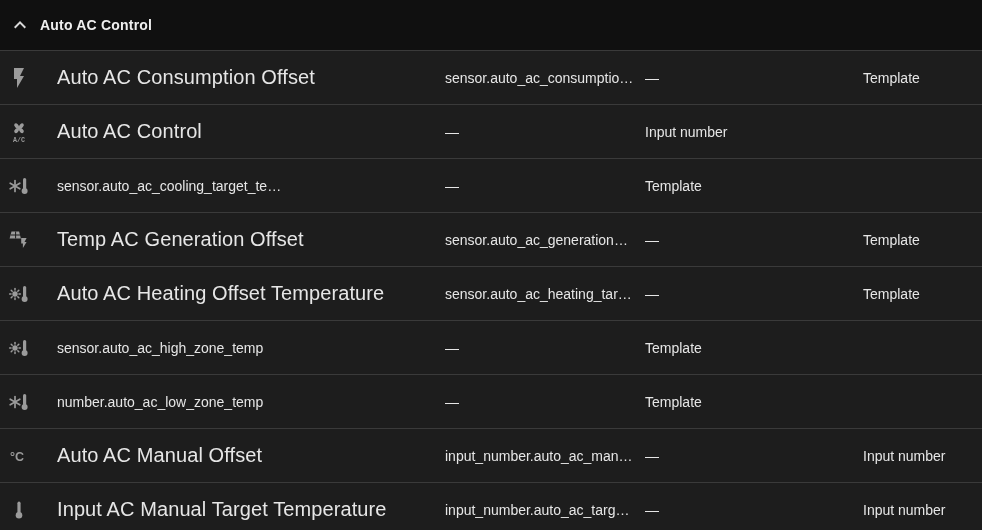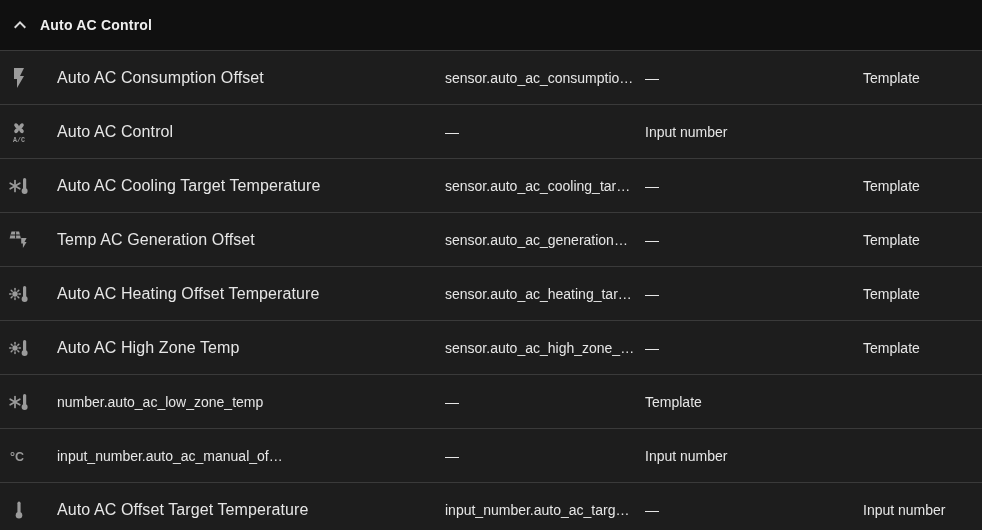--- a/index.html
+++ b/index.html
@@ -26,21 +26,21 @@
   .entity-table{width:982px;}
   .entity-row{
     height:54px;box-sizing:border-box;
     border-top:1px solid var(--divider,#3a3a3a);
     background:var(--row-bg,#1d1d1d);
     display:grid;grid-template-columns:52px 388px 200px 218px 1fr;
     align-items:center;padding-left:5px;cursor:pointer;
   }
   .cell-icon{display:flex;align-items:center;}
   .cell-icon svg{width:24px;height:24px;display:block;margin-left:2px;color:var(--icon,#9b9b9b);}
-  .cell-name{font-size:16px;font-weight:500;color:var(--text,#e6e6e6);letter-spacing:.1px;
+  .cell-name{font-size:20px;font-weight:500;color:var(--text,#e6e6e6);letter-spacing:.1px;
              white-space:nowrap;overflow:hidden;text-overflow:ellipsis;}
   .cell-entity,.cell-state,.cell-type{
     font-size:14px;font-weight:400;color:var(--text,#e6e6e6);
     white-space:nowrap;overflow:hidden;text-overflow:ellipsis;padding-right:10px;
   }
 </style>
 </head>
 <body style="--page-bg: #101010; --row-bg: #1d1d1d; --divider: #3a3a3a; --text: #e6e6e6; --icon: #9b9b9b;">
 
 <div class="group-header">
@@ -90,21 +90,20 @@
             <line x1="8" y1="6.5" x2="8" y2="17.5"></line>
             <line x1="3.2" y1="9.25" x2="12.8" y2="14.75"></line>
             <line x1="3.2" y1="14.75" x2="12.8" y2="9.25"></line>
           </g>
           <g fill="currentColor">
             <rect x="16" y="4" width="3.2" height="11.5" rx="1.6"></rect>
             <circle cx="17.6" cy="17" r="3"></circle>
           </g>
         </svg>
       </span>
-    <span class="cell-name">Auto AC Cooling Target Temperature</span>
     <span class="cell-entity">sensor.auto_ac_cooling_target_te…</span>
     <span class="cell-state">—</span>
     <span class="cell-type">Template</span>
   </div>
     <div class="entity-row">
     <span class="cell-icon">
         <svg viewBox="0 0 24 24">
           <g fill="currentColor">
             <path d="M4.5 3.5h7.6l1.8 7H2.6z"></path>
             <path d="M14.2 10v5.5h1.7V20l3.7-6h-2.1l2.1-4h-5.4z"></path>
@@ -158,21 +157,20 @@
             <line x1="5.2" y1="14.8" x2="4.2" y2="15.8"></line>
             <line x1="8" y1="16" x2="8" y2="17.4"></line>
             <line x1="10.8" y1="14.8" x2="11.8" y2="15.8"></line>
           </g>
           <g fill="currentColor">
             <rect x="16" y="4" width="3.2" height="11.5" rx="1.6"></rect>
             <circle cx="17.6" cy="17" r="3"></circle>
           </g>
         </svg>
       </span>
-    <span class="cell-name">Auto AC High Zone Temp</span>
     <span class="cell-entity">sensor.auto_ac_high_zone_temp</span>
     <span class="cell-state">—</span>
     <span class="cell-type">Template</span>
   </div>
     <div class="entity-row">
     <span class="cell-icon">
         <svg viewBox="0 0 24 24">
           <g stroke="currentColor" stroke-width="1.7" stroke-linecap="round">
             <line x1="8" y1="6.5" x2="8" y2="17.5"></line>
             <line x1="3.2" y1="9.25" x2="12.8" y2="14.75"></line>
@@ -187,31 +185,32 @@
     <span class="cell-entity">number.auto_ac_low_zone_temp</span>
     <span class="cell-state">—</span>
     <span class="cell-type">Template</span>
   </div>
     <div class="entity-row">
     <span class="cell-icon">
         <svg viewBox="0 0 24 24">
           <text x="3" y="16.5" font-size="12.5" font-weight="700" fill="currentColor" font-family="Liberation Sans, sans-serif">°C</text>
         </svg>
       </span>
+    <span class="cell-name">Auto AC Manual Offset</span>
     <span class="cell-entity">input_number.auto_ac_manual_of…</span>
     <span class="cell-state">—</span>
     <span class="cell-type">Input number</span>
   </div>
     <div class="entity-row">
     <span class="cell-icon">
         <svg viewBox="0 0 24 24">
           <g fill="currentColor">
             <rect x="10.4" y="3.6" width="3.2" height="12.5" rx="1.6"></rect>
             <circle cx="12" cy="17.2" r="3.3"></circle>
           </g>
         </svg>
       </span>
-    <span class="cell-name">Auto AC Offset Target Temperature</span>
+    <span class="cell-name">Input AC Manual Target Temperature</span>
     <span class="cell-entity">input_number.auto_ac_target_tem…</span>
     <span class="cell-state">—</span>
     <span class="cell-type">Input number</span>
   </div>
   </div>
 
 </body></html>

